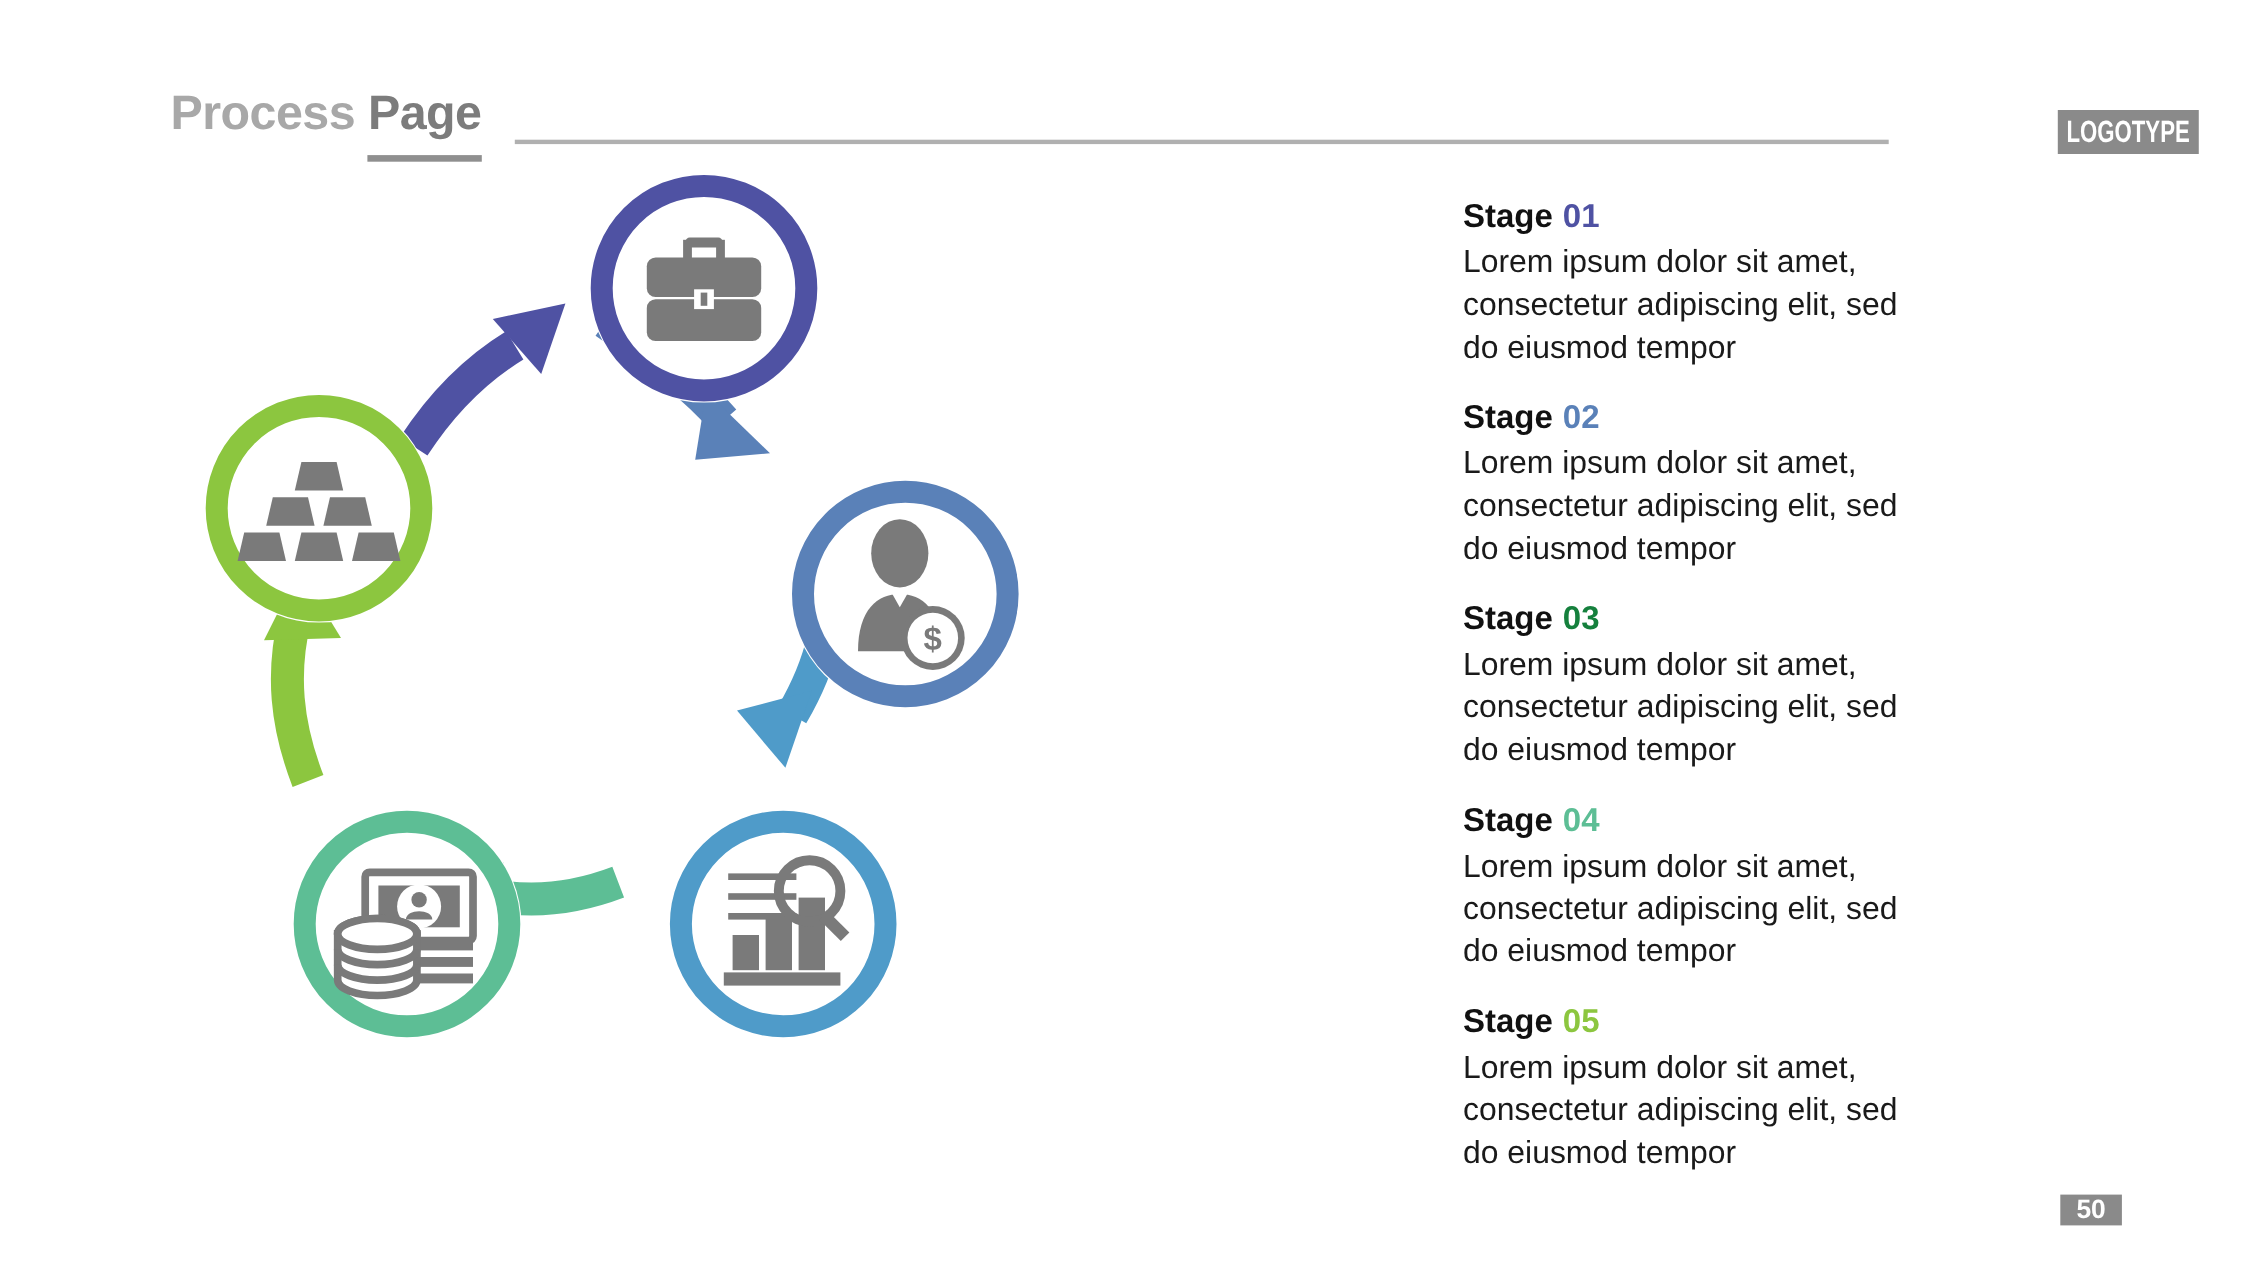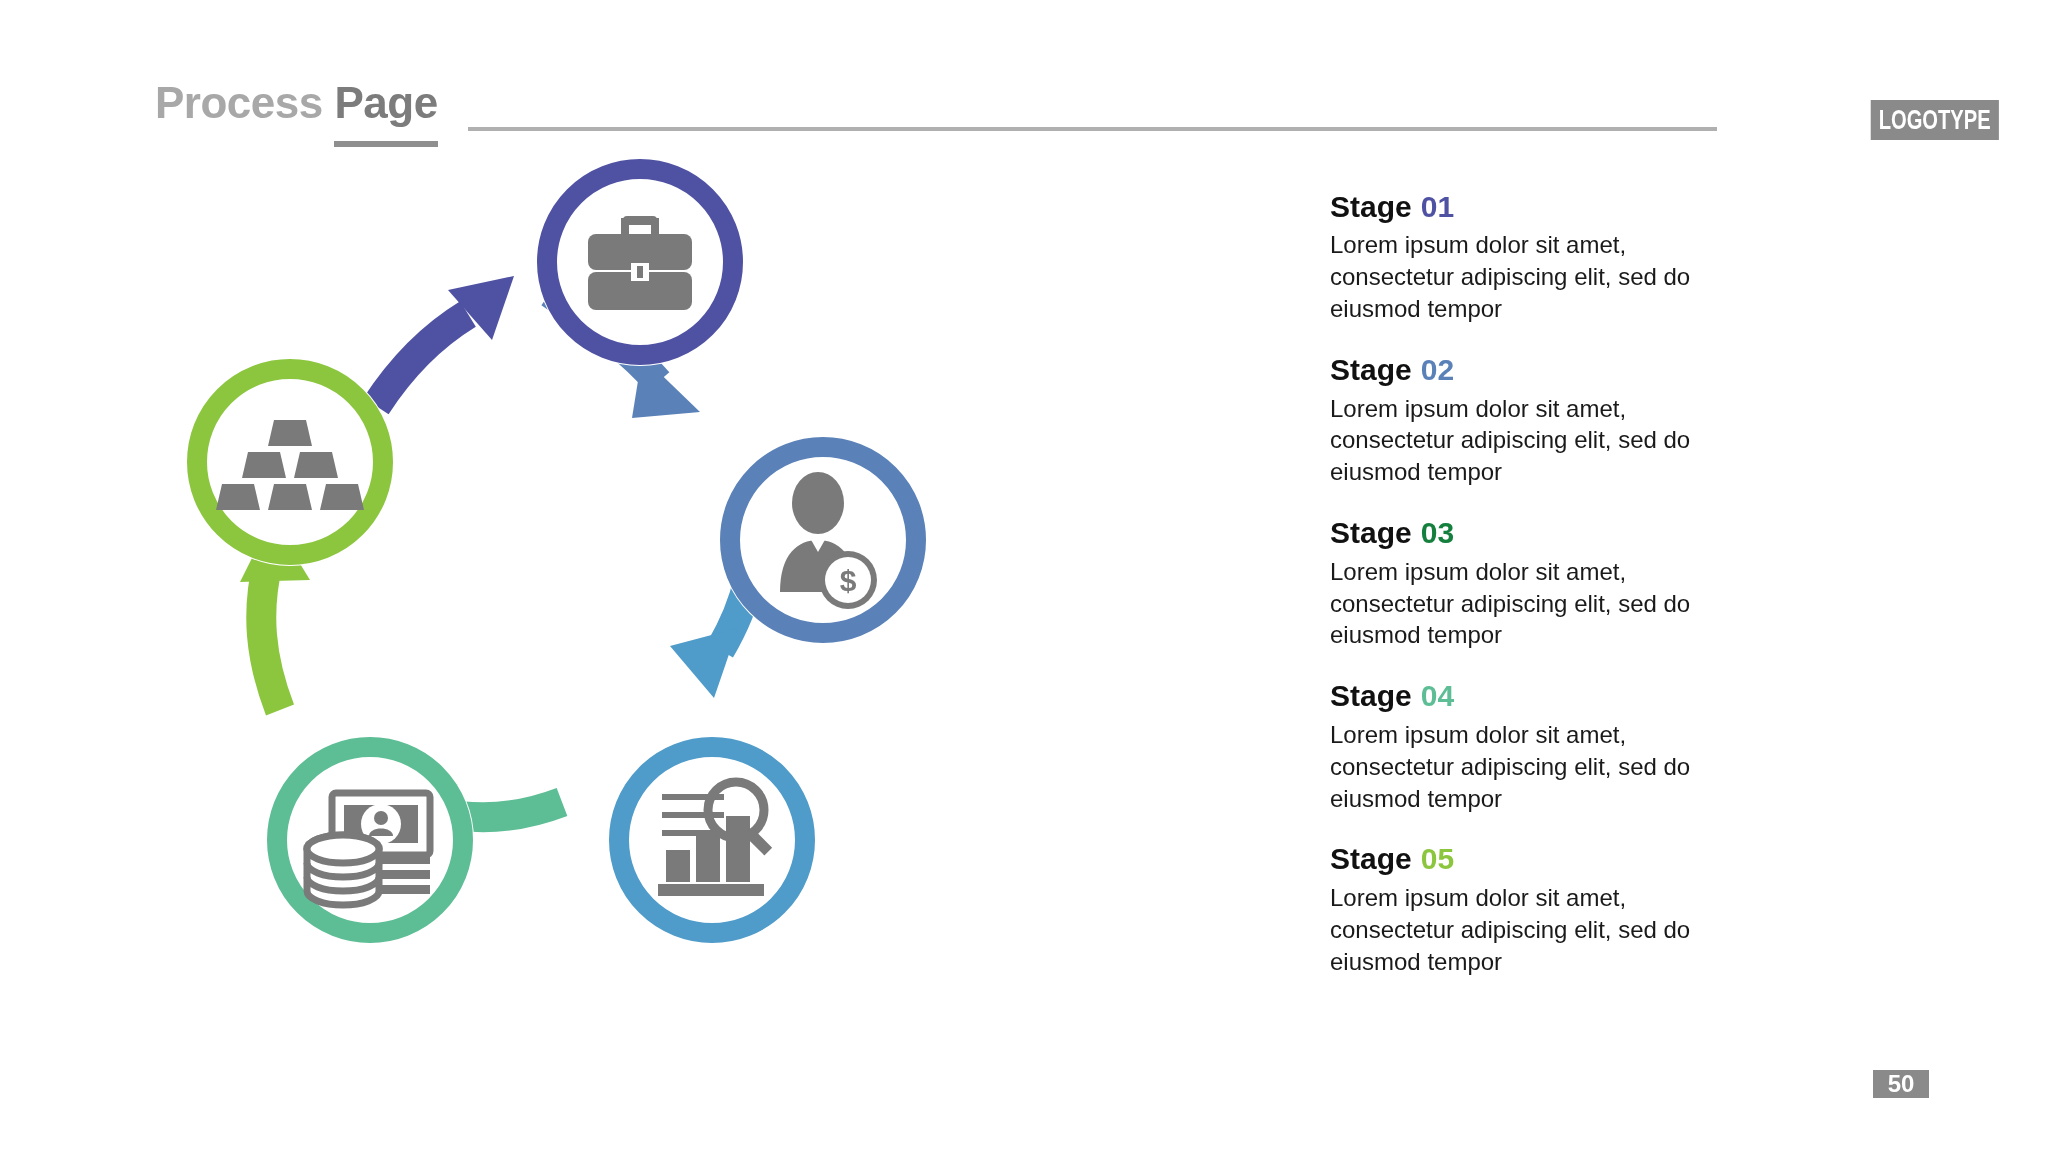--- a/index.html
+++ b/index.html
@@ -72,53 +72,53 @@
   }
   #diagram svg { display: block; }
 
   .node-circle { fill: #ffffff; }
   .node-ring   { fill: none; }
 
   
   #stages {
     position: absolute;
     left: 1330px;
-    top: 189px;
+    top: 179px;
     width: 620px;
   }
   .stage-block { margin-bottom: 27px; }
   .stage-block:last-child { margin-bottom: 0; }
   .stage-heading {
     font-size: 30px;
     font-weight: bold;
     color: #111111;
     line-height: 1.18;
     margin: 0 0 5px 0;
     white-space: nowrap;
   }
   .stage-heading .stage-num {
     margin-left: 9px;
     font-weight: bold;
   }
   .stage-body {
-    font-size: 24px;
+    font-size: 29px;
     color: #1a1a1a;
     line-height: 1.33;
     max-width: 400px;
     margin: 0;
   }
 
   
   #footer {
     position: absolute;
     right: 0;
     bottom: 38px;
     height: 44px;
     display: flex;
-    align-items: flex-start;
+    align-items: flex-end;
   }
   #page-number {
     width: 56px;
     background: #8a8a8a;
     color: #ffffff;
     font-size: 24px;
     font-weight: bold;
     display: flex;
     align-items: center;
     justify-content: center;

